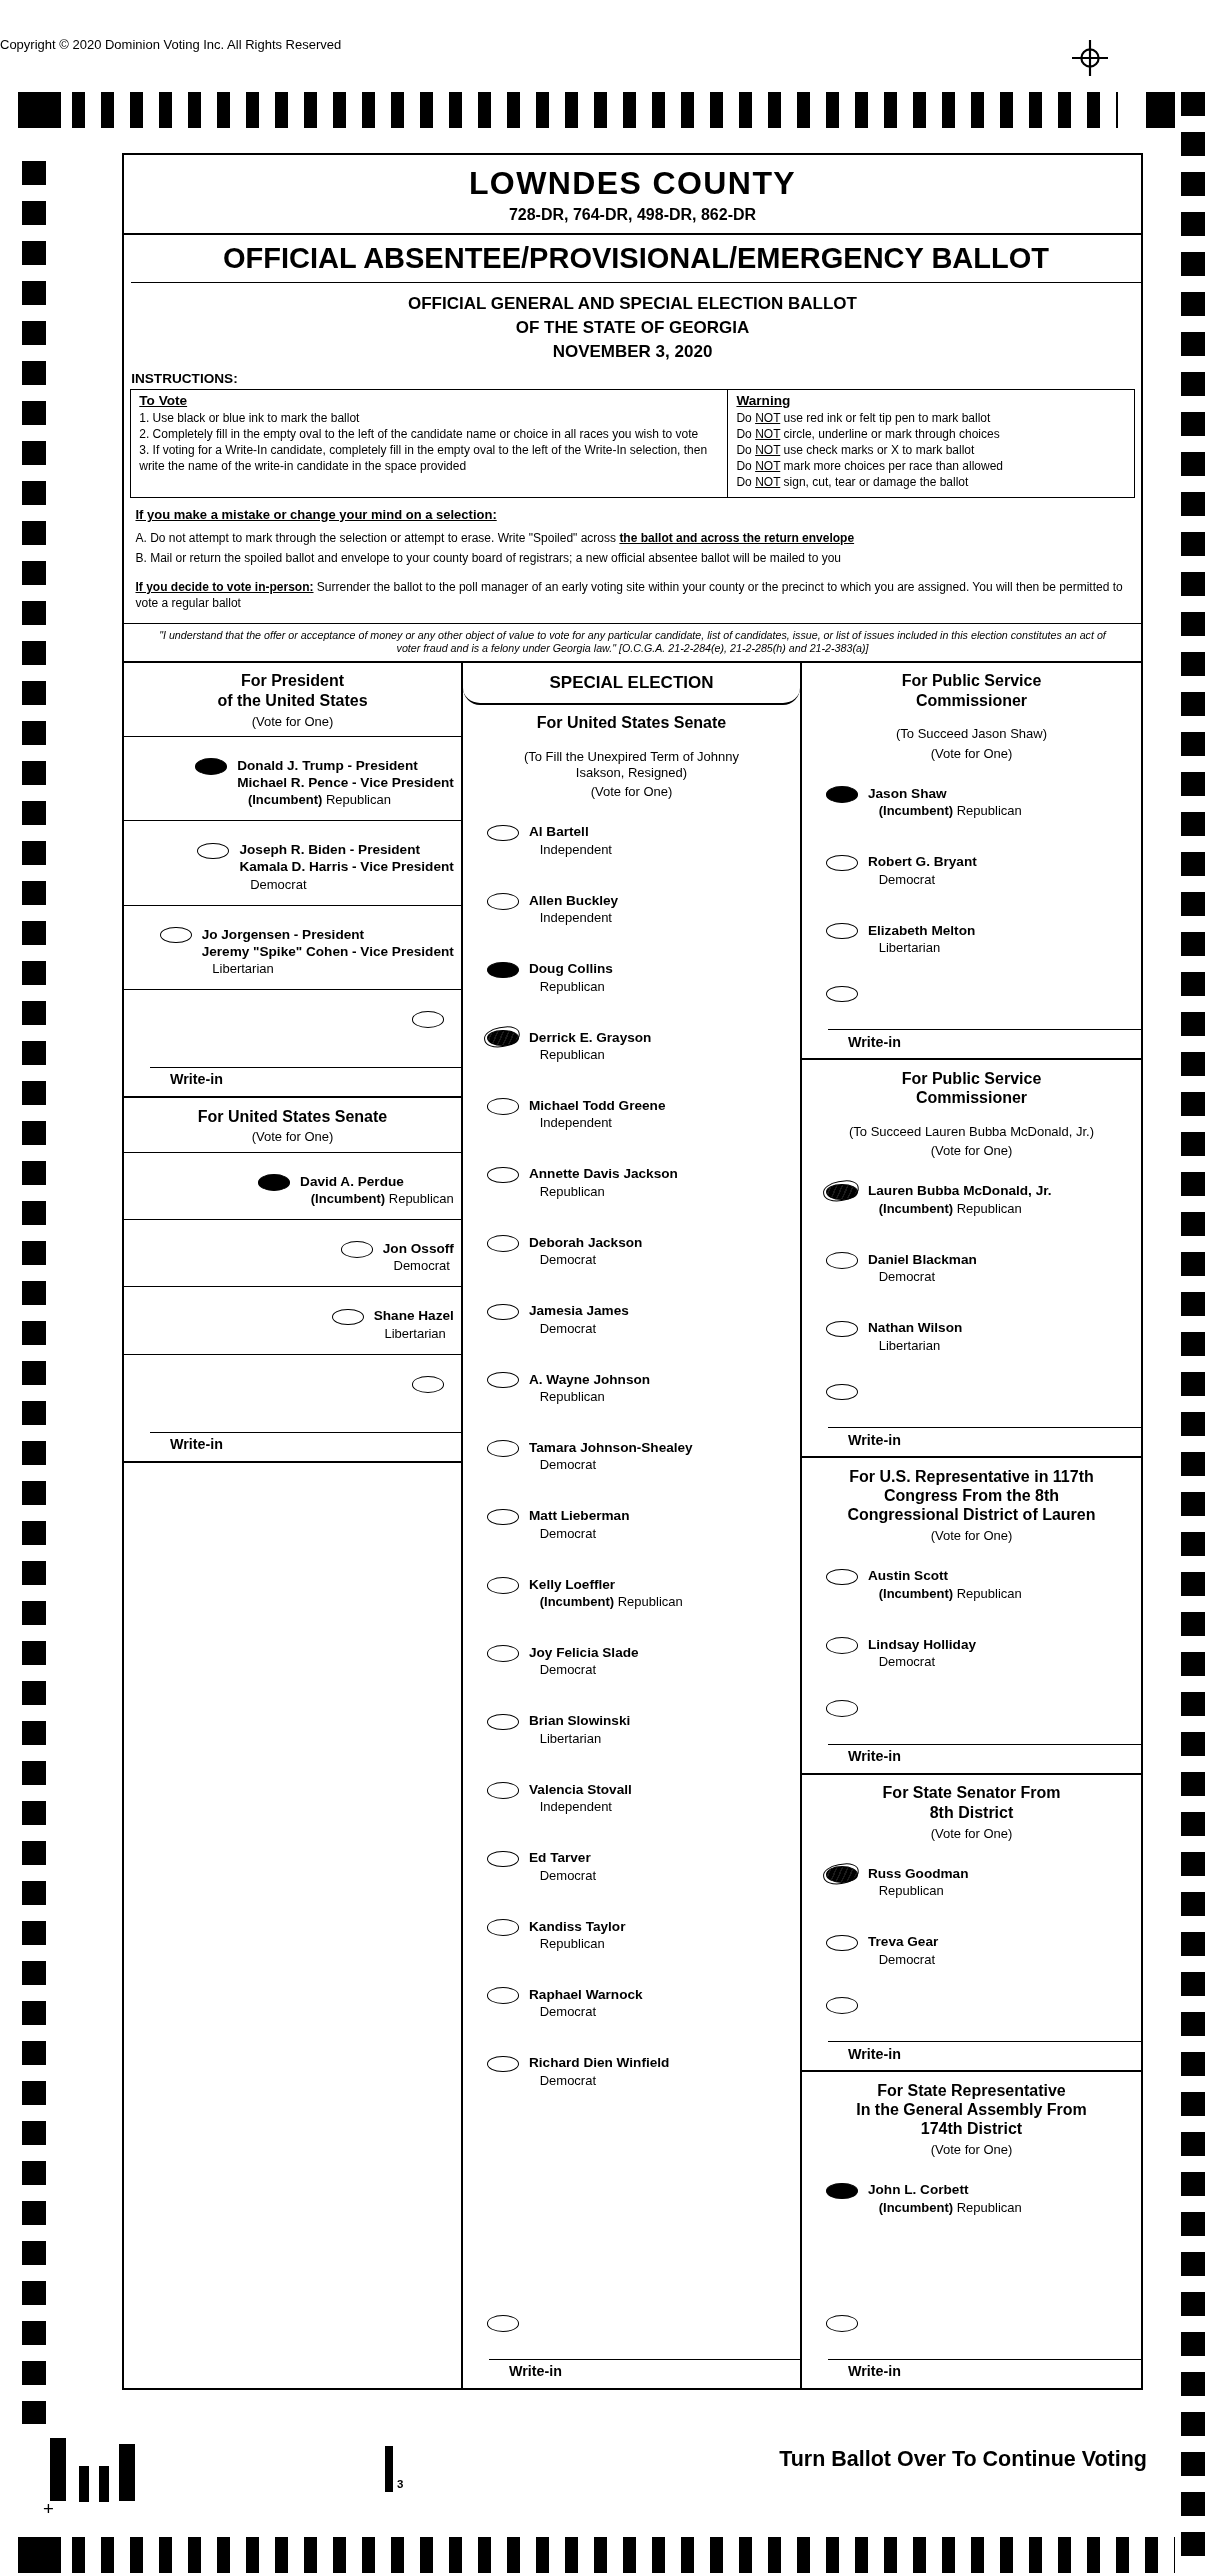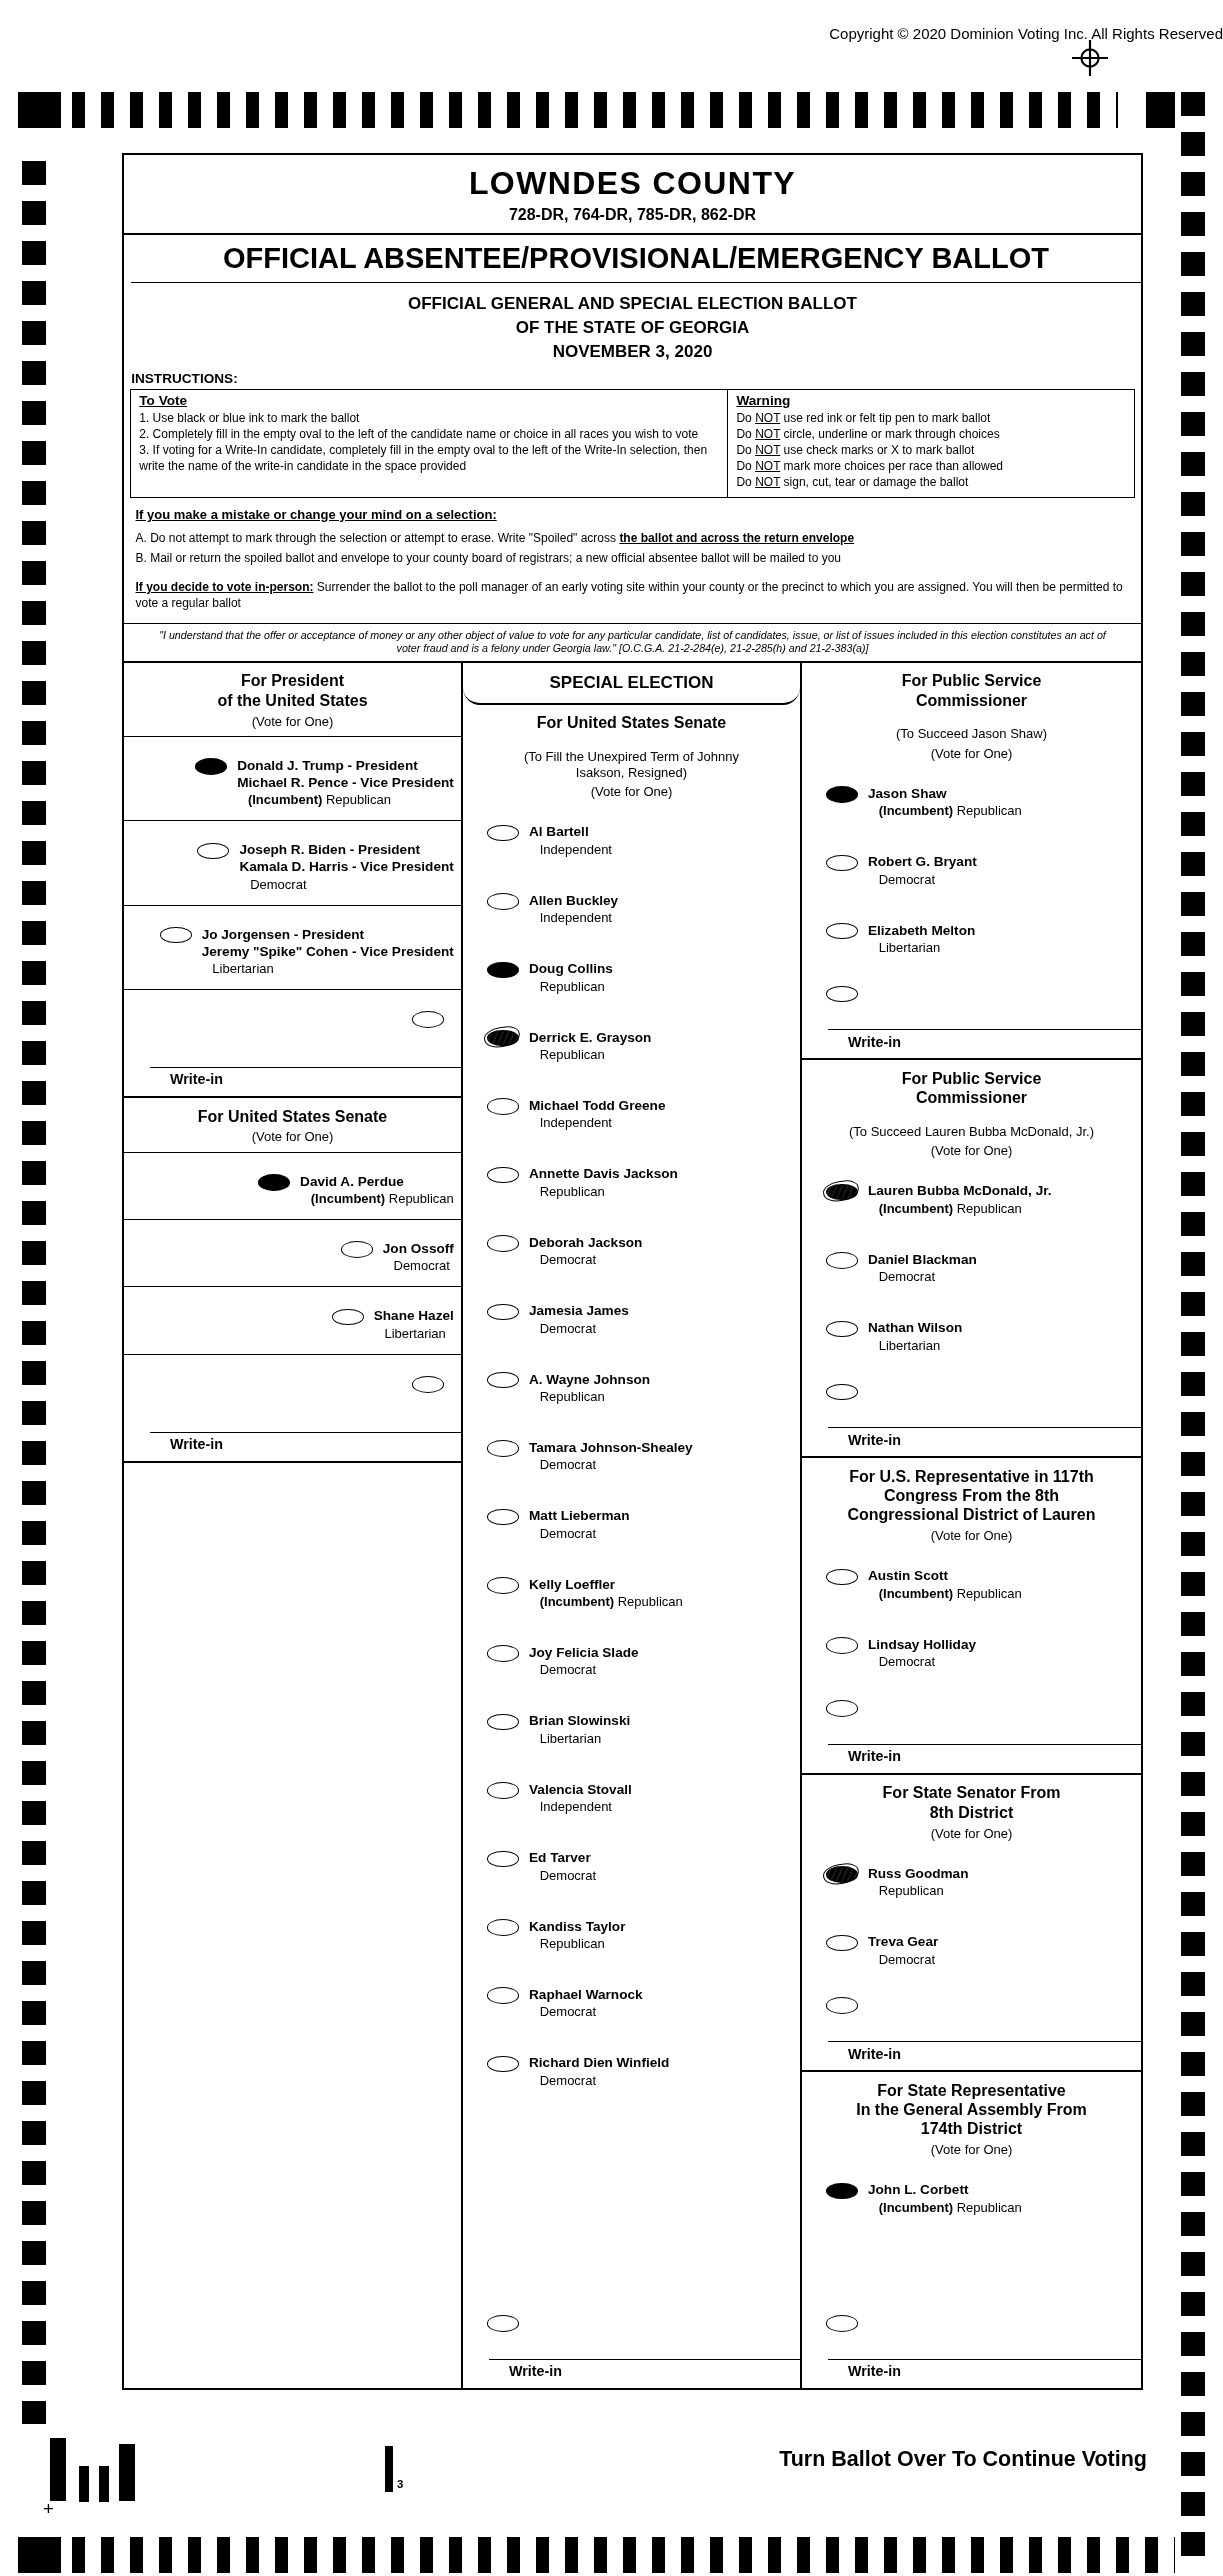--- a/index.html
+++ b/index.html
@@ -1,20 +1,20 @@
 <!DOCTYPE html>
 <html style="font-size:11.5px"><head>
 <meta charset="utf-8">
 <style>
   * { box-sizing: border-box; margin: 0; padding: 0; }
   body { background: #fff; font-family: "Liberation Sans", sans-serif; color: #000; }
   .page { position: relative; width: 1223px; height: 2576px; background: #fff; overflow: hidden; }
 
   
-  .copyright { position: absolute; top: 25px; left: 0; width: 100%; text-align: right; font-size: 15px; }
+  .copyright { position: absolute; top: 37px; left: 0; width: 100%; text-align: left; font-size: 13px; }
   .crosshair { position: absolute; top: 40px; left: 1072px; width: 36px; height: 36px; }
 
   
   .timing-top { position: absolute; top: 92px; left: 72px; width: 1046px; height: 36px;
     background: repeating-linear-gradient(90deg, #000 0px, #000 13px, transparent 13px, transparent 29px); }
   .timing-bottom { position: absolute; top: 2537px; left: 72px; width: 1103px; height: 36px;
     background: repeating-linear-gradient(90deg, #000 0px, #000 13px, transparent 13px, transparent 29px); }
   .timing-left { position: absolute; top: 161px; left: 21.5px; width: 24px; height: 2263px;
     background: repeating-linear-gradient(180deg, #000 0px, #000 24px, transparent 24px, transparent 40px); }
   .timing-right { position: absolute; top: 92px; left: 1181px; width: 24px; height: 2479px;
@@ -119,21 +119,21 @@
   <div class="timing-left"></div>
   <div class="timing-right"></div>
   <div class="block-tl"></div>
   <div class="block-tr"></div>
   <div class="block-bl"></div>
 
   <div class="ballot">
 
     <div class="sec-county">
       <div class="county-name">LOWNDES COUNTY</div>
-      <div class="precincts">728-DR, 764-DR, 785-DR, 862-DR</div>
+      <div class="precincts">728-DR, 764-DR, 498-DR, 862-DR</div>
     </div>
 
     <div class="sec-type">OFFICIAL ABSENTEE/PROVISIONAL/EMERGENCY BALLOT</div>
 
     <div class="sec-election">
       <div>OFFICIAL GENERAL AND SPECIAL ELECTION BALLOT</div>
       <div>OF THE STATE OF GEORGIA</div>
       <div>NOVEMBER 3, 2020</div>
     </div>
 

